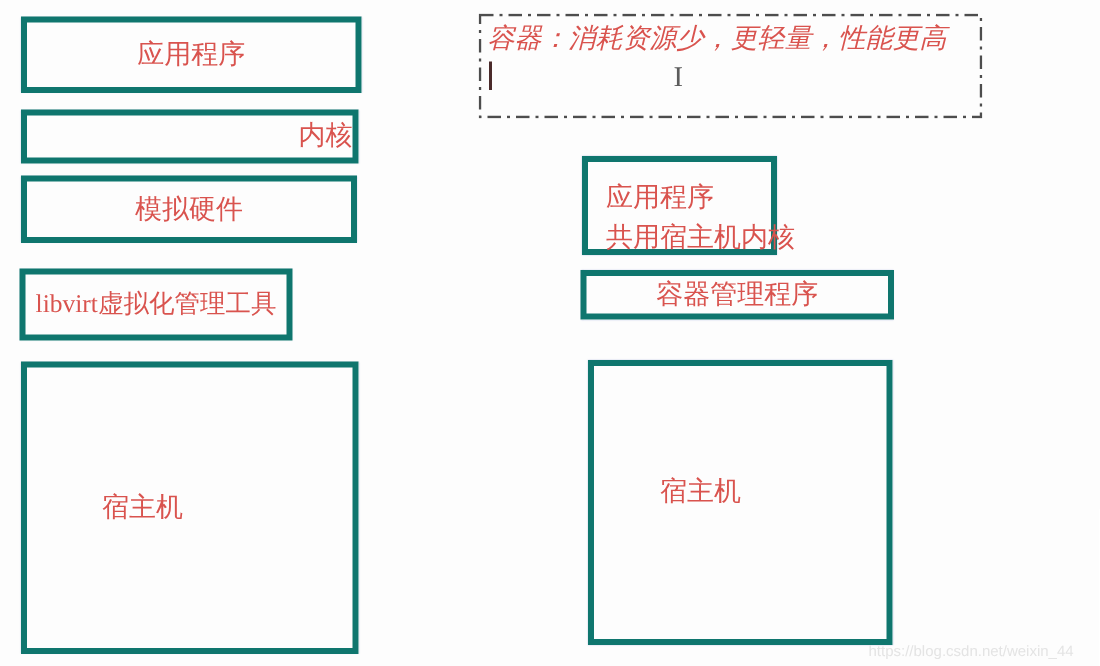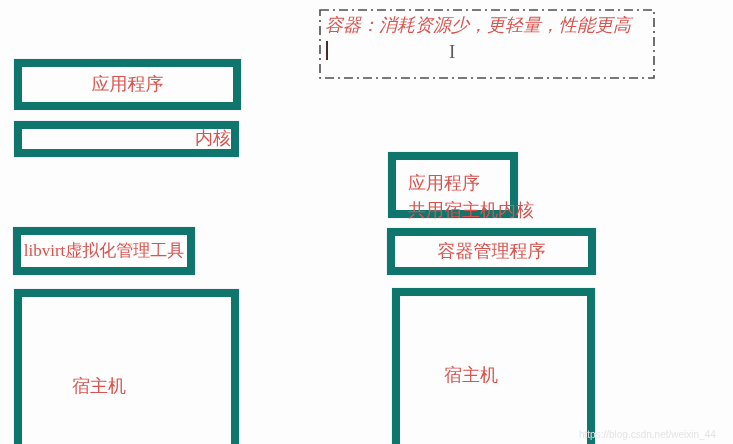--- a/index.html
+++ b/index.html
@@ -10,28 +10,27 @@
   .canvas {
     position: relative;
     width: 733px;
     height: 444px;
     background: #fdfdfd;
     overflow: hidden;
     font-family: "Liberation Serif", serif;
   }
   .box {
     position: absolute;
-    border: 8px solid #0f766e;
+    border: 4px solid #0f766e;
     box-sizing: border-box;
     background: transparent;
     display: flex;
     align-items: center;
     justify-content: center;
     box-shadow: 0 0 1px rgba(58,83,180,0.35);
-    margin-top: 48px;
   }
   .red-label {
     color: #d9534e;
     font-size: 18px;
     white-space: nowrap;
     line-height: 1.2;
   }
   .box.host-left {
     justify-content: flex-start;
     padding-left: 50px;
@@ -109,20 +108,23 @@
 <div class="canvas">
 
   <div class="box" style="left:14px; top:11px; width:227px; height:51px;">
     <span class="red-label">应用程序</span>
   </div>
 
   <div class="box" style="left:14px; top:73px; width:225px; height:36px;justify-content:flex-end;">
     <span class="red-label">内核</span>
   </div>
 
+  <div class="box" style="left:14px; top:117px; width:224px; height:45px;">
+    <span class="red-label">模拟硬件</span>
+  </div>
 
   <div class="box" style="left:13px; top:179px; width:182px; height:48px;">
     <span class="red-label" style="font-size:17px;">libvirt虚拟化管理工具</span>
   </div>
 
   <div class="box host-left" style="left:14px; top:241px; width:225px; height:195px;">
     <span class="red-label">宿主机</span>
   </div>
 
   <div class="note">
@@ -137,21 +139,21 @@
 
   <span class="ibeam">I</span>
 
   <div class="box app-right" style="left:388px; top:104px; width:130px; height:66px;">
     <div class="app-right-lines">
       <div>应用程序</div>
       <div>共用宿主机内核</div>
     </div>
   </div>
 
-  <div class="box" style="left:387px; top:180px; width:209px; height:47px;">
+  <div class="box" style="left:387px; top:180px; width:209px; height:33px;">
     <span class="red-label">容器管理程序</span>
   </div>
 
   <div class="box host-right" style="left:392px; top:240px; width:203px; height:190px;">
     <span class="red-label">宿主机</span>
   </div>
 
   <span class="watermark">https://blog.csdn.net/weixin_44</span>
 
 </div>

